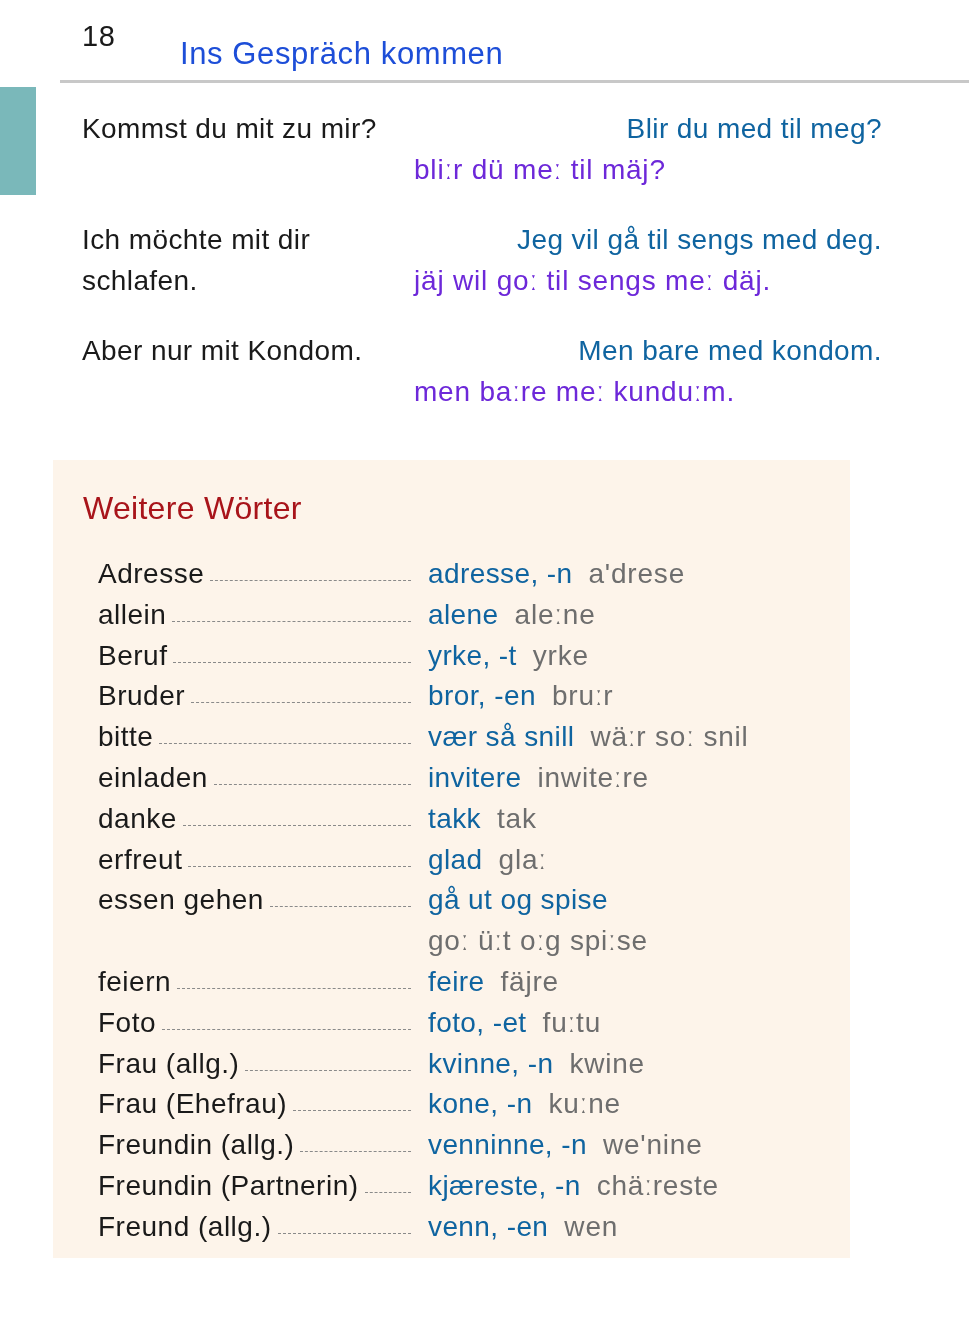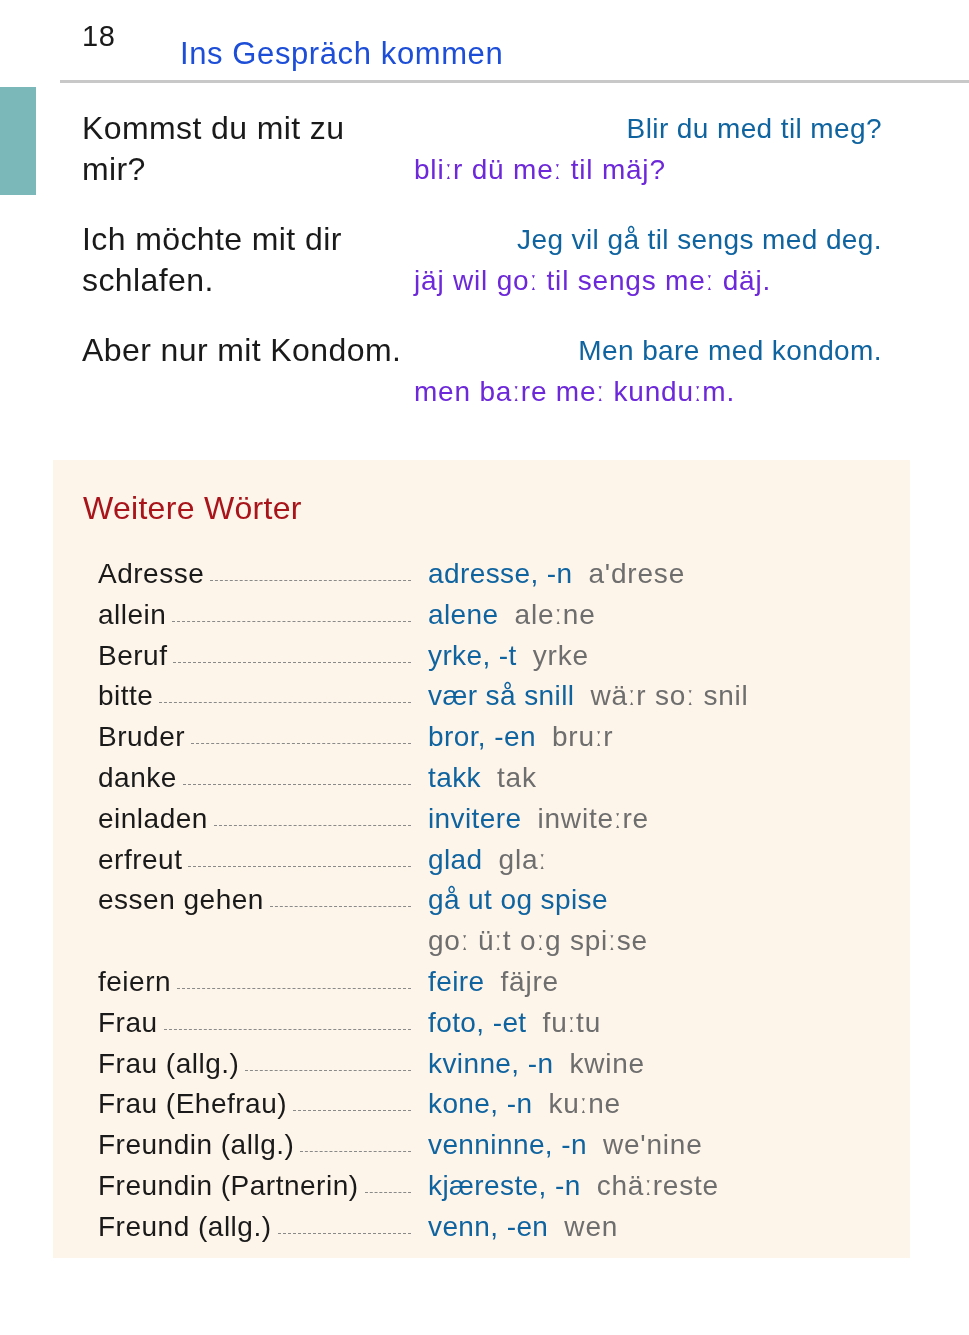--- a/index.html
+++ b/index.html
@@ -52,21 +52,21 @@
       left: 82px;
       top: 108px;
       width: 800px;
     }
     .phrase {
       display: flex;
       margin-bottom: 29px;
     }
     .phrase .de {
       width: 332px;
-      font-size: 32px;
+      font-size: 28px;
       line-height: 41px;
       color: #1a1a1a;
       letter-spacing: 0.4px;
     }
     .phrase .no-col {
       flex: 1;
     }
     .phrase .no {
       font-size: 28px;
       line-height: 41px;
@@ -77,21 +77,21 @@
     .phrase .pron {
       font-size: 28px;
       line-height: 41px;
       color: #6d28d9;
       letter-spacing: 0.8px;
     }
     .vocab-box {
       position: absolute;
       left: 53px;
       top: 460px;
-      width: 857px;
+      width: 797px;
       height: 798px;
       background: #fdf4ea;
     }
     .vocab-title {
       position: absolute;
       left: 30px;
       top: 30px;
       font-size: 32px;
       color: #a8141a;
       letter-spacing: 0.3px;
@@ -202,48 +202,48 @@
     <div class="vocab-row">
       <div class="de-cell">
           <span>Beruf</span>
           <span class="leader"></span>
         </div>
       <div class="no-cell"><span class="no-word">yrke, -t</span><span class="pron-word">yrke</span></div>
     </div>
 
     <div class="vocab-row">
       <div class="de-cell">
+          <span>Bruder</span>
+          <span class="leader"></span>
+        </div>
+      <div class="no-cell"><span class="no-word">bror, -en</span><span class="pron-word">bruːr</span></div>
+    </div>
+
+    <div class="vocab-row">
+      <div class="de-cell">
           <span>bitte</span>
           <span class="leader"></span>
         </div>
       <div class="no-cell"><span class="no-word">vær så snill</span><span class="pron-word">wäːr soː snil</span></div>
     </div>
 
     <div class="vocab-row">
       <div class="de-cell">
-          <span>Bruder</span>
-          <span class="leader"></span>
-        </div>
-      <div class="no-cell"><span class="no-word">bror, -en</span><span class="pron-word">bruːr</span></div>
+          <span>einladen</span>
+          <span class="leader"></span>
+        </div>
+      <div class="no-cell"><span class="no-word">invitere</span><span class="pron-word">inwiteːre</span></div>
     </div>
 
     <div class="vocab-row">
       <div class="de-cell">
           <span>danke</span>
           <span class="leader"></span>
         </div>
       <div class="no-cell"><span class="no-word">takk</span><span class="pron-word">tak</span></div>
-    </div>
-
-    <div class="vocab-row">
-      <div class="de-cell">
-          <span>einladen</span>
-          <span class="leader"></span>
-        </div>
-      <div class="no-cell"><span class="no-word">invitere</span><span class="pron-word">inwiteːre</span></div>
     </div>
 
     <div class="vocab-row">
       <div class="de-cell">
           <span>erfreut</span>
           <span class="leader"></span>
         </div>
       <div class="no-cell"><span class="no-word">glad</span><span class="pron-word">glaː</span></div>
     </div>
 
@@ -262,21 +262,21 @@
     <div class="vocab-row">
       <div class="de-cell">
           <span>feiern</span>
           <span class="leader"></span>
         </div>
       <div class="no-cell"><span class="no-word">feire</span><span class="pron-word">fäjre</span></div>
     </div>
 
     <div class="vocab-row">
       <div class="de-cell">
-          <span>Frau</span>
+          <span>Foto</span>
           <span class="leader"></span>
         </div>
       <div class="no-cell"><span class="no-word">foto, -et</span><span class="pron-word">fuːtu</span></div>
     </div>
 
     <div class="vocab-row">
       <div class="de-cell">
           <span>Frau (allg.)</span>
           <span class="leader"></span>
         </div>

